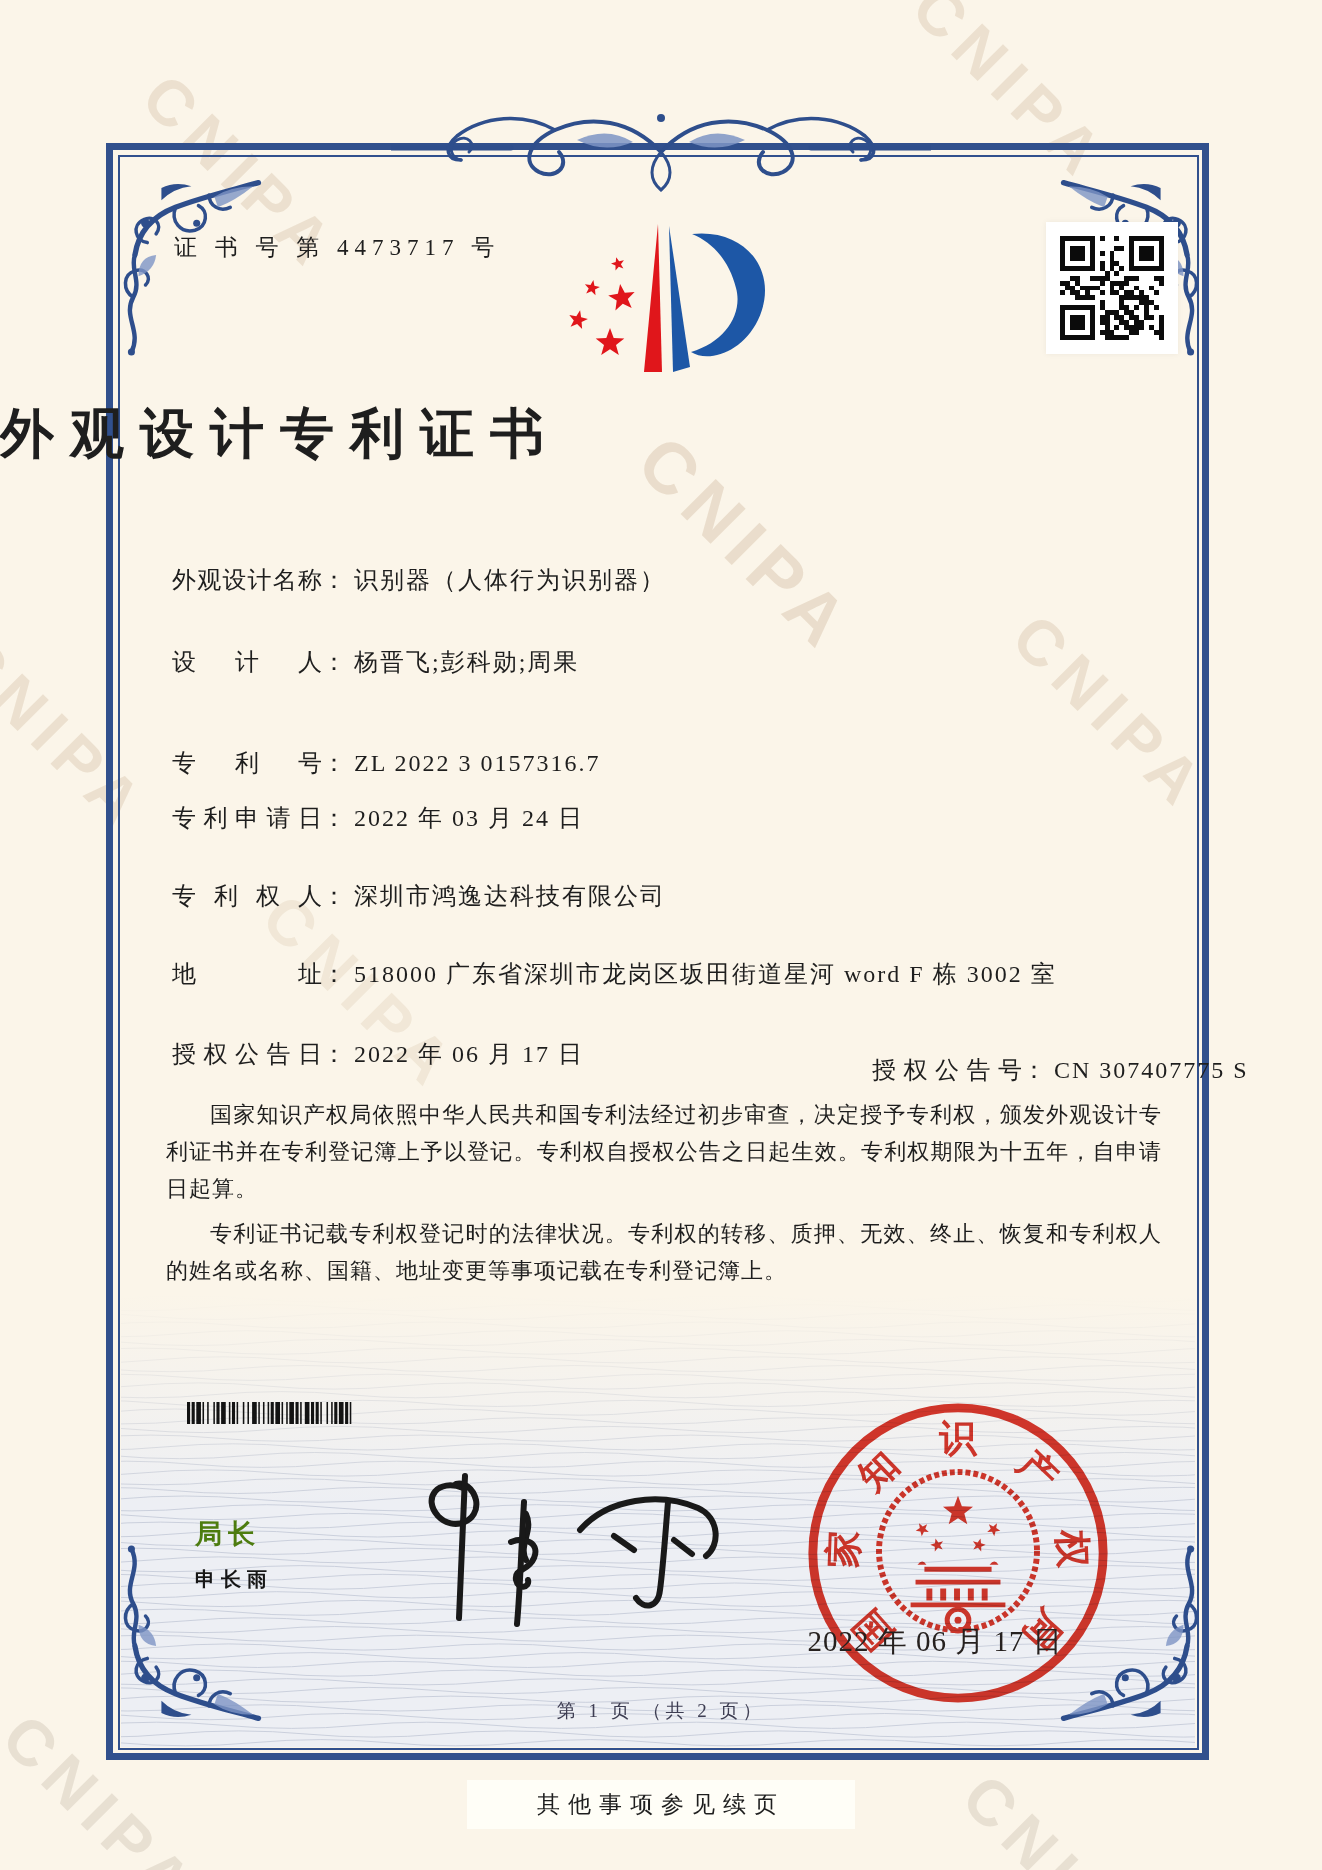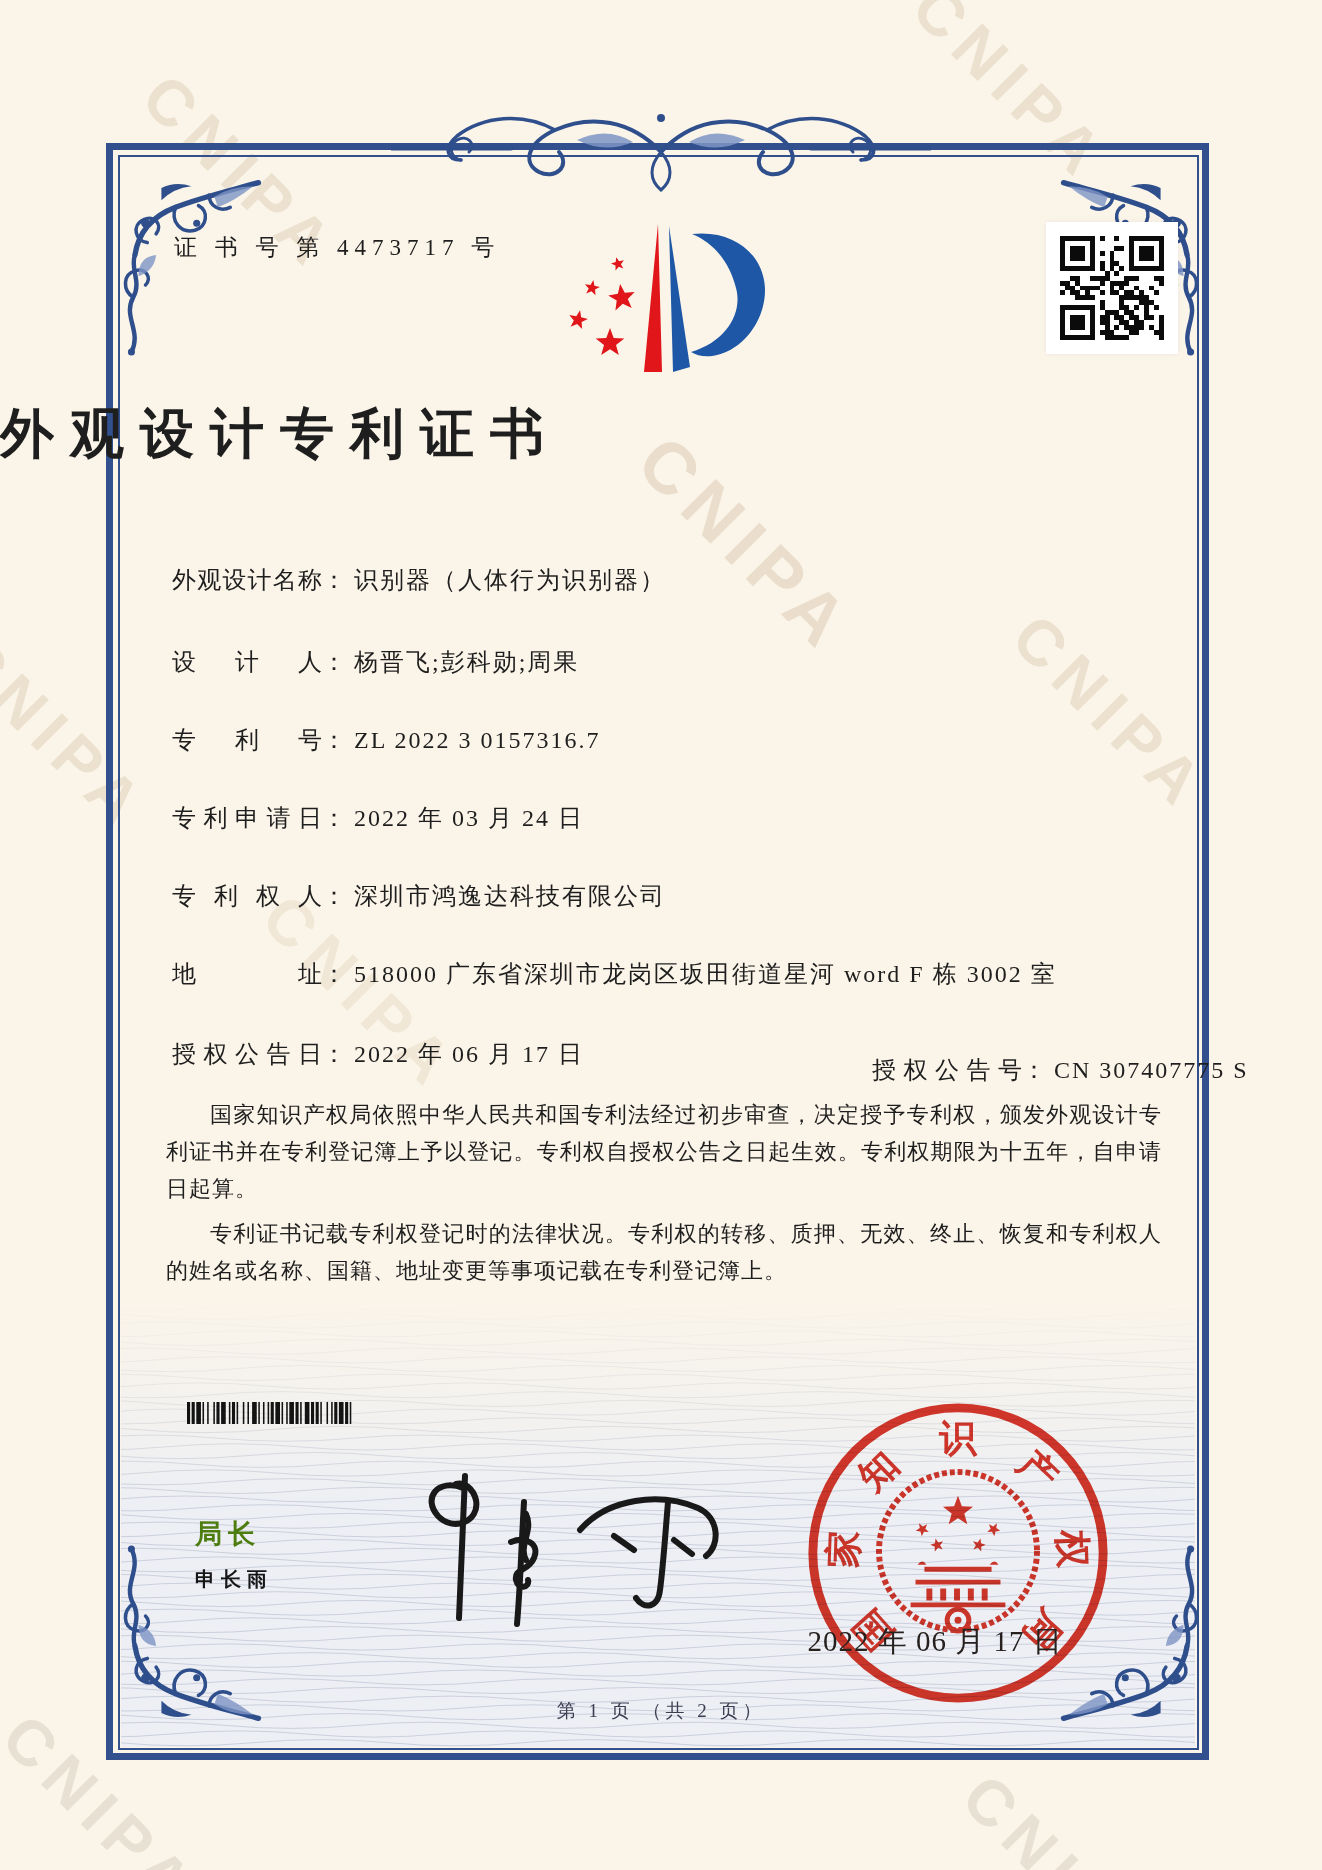--- a/index.html
+++ b/index.html
@@ -337,21 +337,21 @@
   </div>
 
   <div class="title">外观设计专利证书</div>
 
   <div class="frow" style="top:560px;">
     <span class="lbl">外观设计名称</span><span class="colon">：</span><span class="val">识别器（人体行为识别器）</span>
   </div>
   <div class="frow" style="top:642px;">
     <span class="lbl">设计人</span><span class="colon">：</span><span class="val">杨晋飞;彭科勋;周果</span>
   </div>
-  <div class="frow" style="top:720px;">
+  <div class="frow" style="top:743px;">
     <span class="lbl">专利号</span><span class="colon">：</span><span class="val">ZL 2022 3 0157316.7</span>
   </div>
   <div class="frow" style="top:798px;">
     <span class="lbl">专利申请日</span><span class="colon">：</span><span class="val">2022 年 03 月 24 日</span>
   </div>
   <div class="frow" style="top:876px;">
     <span class="lbl">专利权人</span><span class="colon">：</span><span class="val">深圳市鸿逸达科技有限公司</span>
   </div>
   <div class="frow" style="top:954px;">
     <span class="lbl">地址</span><span class="colon">：</span><span class="val val-wrap">518000 广东省深圳市龙岗区坂田街道星河 word F 栋 3002 室</span>
@@ -444,14 +444,17 @@
       <path d="M-34,16 h68 v5 h-68z M-43,29 h86 v5 h-86z M-48,52 h96 v5 h-96z"></path>
       <path d="M-32,38 h6 v12 h-6z M-18,38 h6 v12 h-6z M-4,38 h6 v12 h-6z M10,38 h6 v12 h-6z M24,38 h6 v12 h-6z"></path>
       <path d="M-41,14 q5,-7 9,0z M32,14 q5,-7 9,0z"></path>
       <circle cy="70" r="11" fill="none" stroke="#d7281c" stroke-width="5"></circle>
       <circle cy="70" r="3.5"></circle>
     </g>
   </svg>
   <div class="seal-date">2022 年 06 月 17 日</div>
 
   <div class="page-info">第 1 页 （共 2 页）</div>
+  <div class="cont-note">
+    <span>其他事项参见续页</span>
+  </div>
 
 </div>
 
 </body></html>

